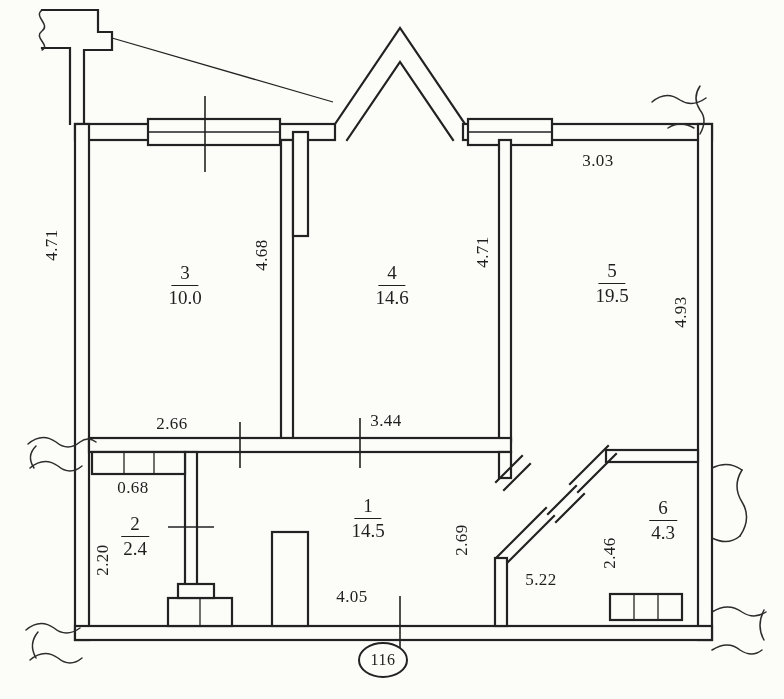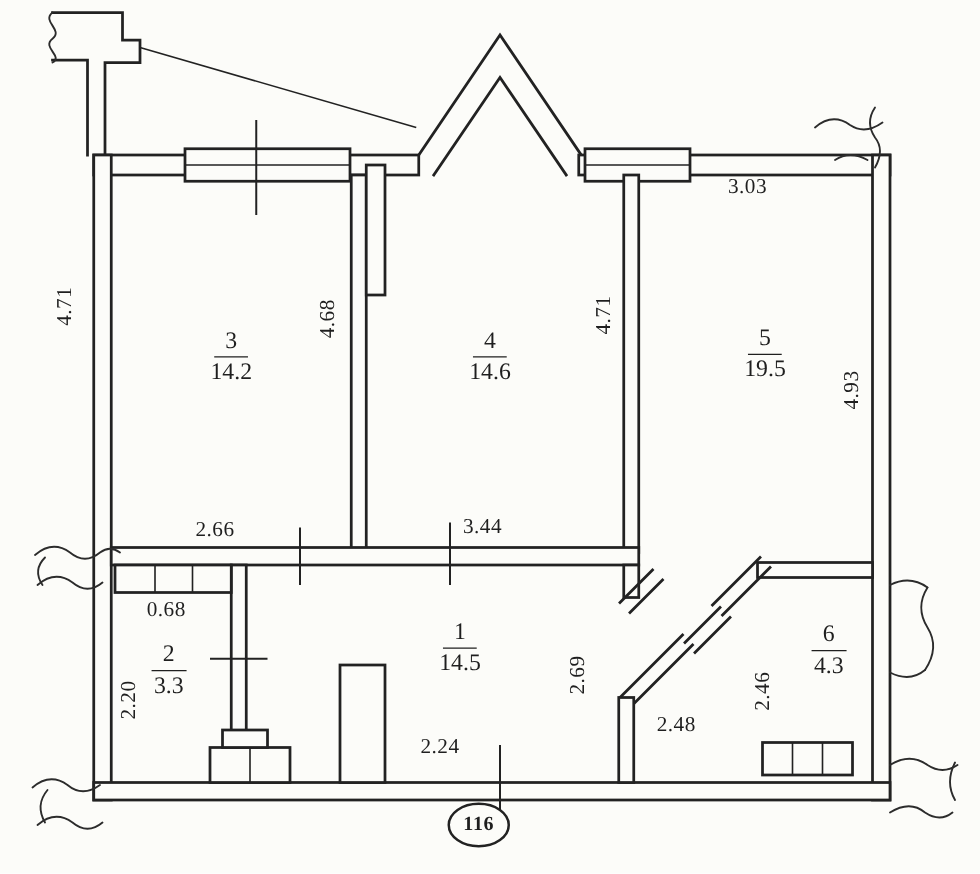--- a/index.html
+++ b/index.html
@@ -19,21 +19,21 @@
   .thin{ fill:none; stroke:#222; stroke-width:1.3; }
   .tick line { stroke:#222; stroke-width:1.6; }
   .sq path   { fill:none; stroke:#2c2c2c; stroke-width:1.5; stroke-linecap:round; }
 
   
   .room-label { position:absolute; transform:translateX(-50%); text-align:center; font-size:19px; line-height:1.2; }
   .room-label .num  { display:inline-block; padding:0 9px; border-bottom:1.6px solid #1f1f1f; }
   .room-label .area { padding-top:1px; }
   .dim { position:absolute; transform:translate(-50%,-50%); font-size:17px; white-space:nowrap; letter-spacing:.4px; }
   .dim.v { transform:translate(-50%,-50%) rotate(-90deg); }
-  .unit { position:absolute; transform:translate(-50%,-50%); font-size:16px; letter-spacing:.5px;font-weight:bold; }
+  .unit { position:absolute; transform:translate(-50%,-50%); font-size:16px; letter-spacing:.5px; }
 </style>
 </head>
 <body>
 
 <div class="plan">
 
   <svg width="784" height="699" viewBox="0 0 784 699">
 
     <path class="ln" d="M42 10 H98 V32 H112 V50 H84 V124"></path>
     <path class="ln" d="M42 48 H70 V124"></path>
@@ -110,52 +110,52 @@
       <path d="M742 470 q-10 16 0 32 q10 16 -2 34"></path>
       <path d="M712 538 q16 8 28 -2"></path>
       <path d="M712 612 q16 -10 30 0 q12 8 24 0"></path>
       <path d="M764 610 q-8 16 0 30"></path>
       <path d="M712 650 q16 -10 28 0 q12 8 22 0"></path>
     </g>
   </svg>
 
   <div class="room-label" style="left:185px; top:262px">
     <div class="num">3</div>
-    <div class="area">14.2</div>
+    <div class="area">10.0</div>
   </div>
   <div class="room-label" style="left:392px; top:262px">
     <div class="num">4</div>
     <div class="area">14.6</div>
   </div>
   <div class="room-label" style="left:612px; top:260px">
     <div class="num">5</div>
     <div class="area">19.5</div>
   </div>
   <div class="room-label" style="left:368px; top:495px">
     <div class="num">1</div>
     <div class="area">14.5</div>
   </div>
   <div class="room-label" style="left:135px; top:513px">
     <div class="num">2</div>
-    <div class="area">3.3</div>
+    <div class="area">2.4</div>
   </div>
   <div class="room-label" style="left:663px; top:497px">
     <div class="num">6</div>
     <div class="area">4.3</div>
   </div>
 
   <div class="dim v" style="left:52px;  top:245px">4.71</div>
   <div class="dim v" style="left:262px; top:255px">4.68</div>
   <div class="dim v" style="left:483px; top:252px">4.71</div>
-  <div class="dim" style="left:598px; top:149px">3.03</div>
+  <div class="dim" style="left:598px; top:161px">3.03</div>
   <div class="dim v" style="left:681px; top:312px">4.93</div>
   <div class="dim" style="left:172px; top:424px">2.66</div>
   <div class="dim" style="left:386px; top:421px">3.44</div>
   <div class="dim" style="left:133px; top:488px">0.68</div>
   <div class="dim v" style="left:103px; top:560px">2.20</div>
   <div class="dim v" style="left:462px; top:540px">2.69</div>
-  <div class="dim" style="left:541px; top:580px">2.48</div>
+  <div class="dim" style="left:541px; top:580px">5.22</div>
   <div class="dim v" style="left:610px; top:553px">2.46</div>
-  <div class="dim" style="left:352px; top:597px">2.24</div>
+  <div class="dim" style="left:352px; top:597px">4.05</div>
 
   <div class="unit" style="left:383px; top:660px">116</div>
 
 </div>
 
 </body></html>

